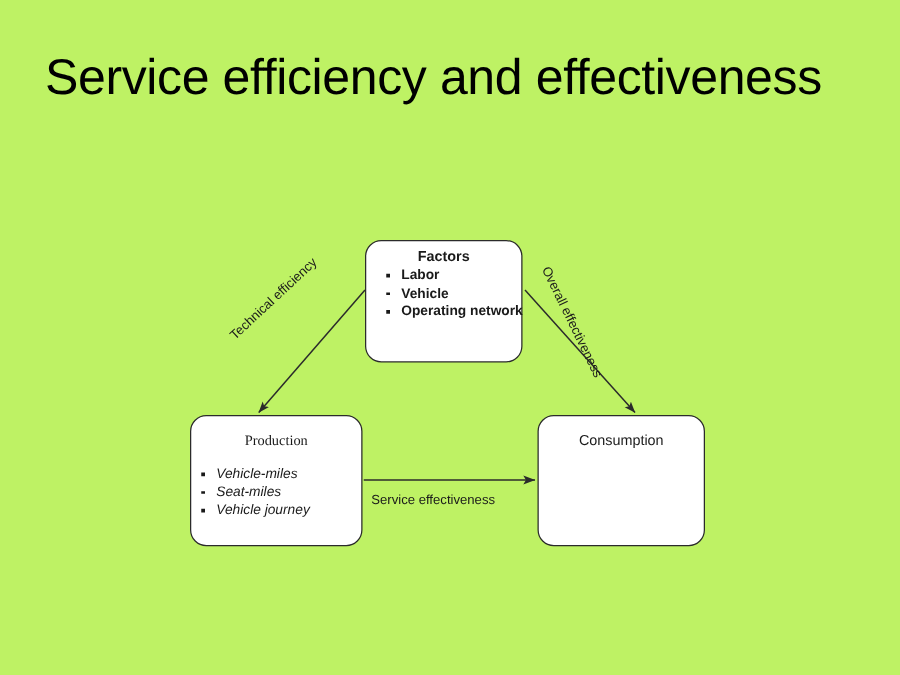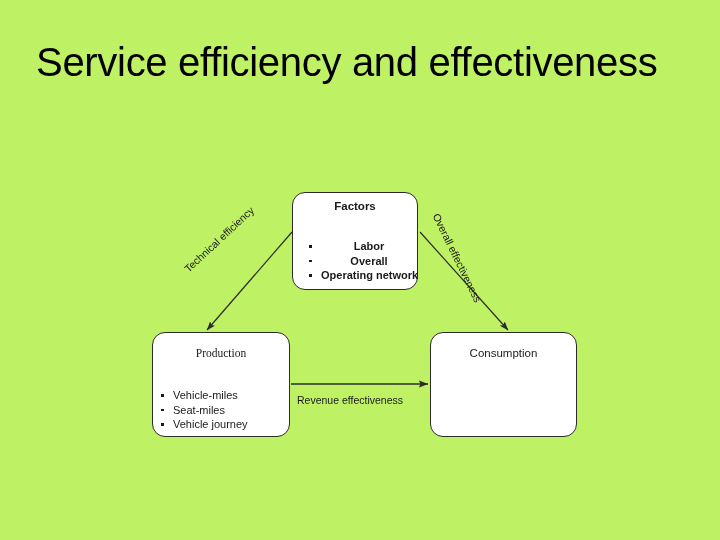--- a/index.html
+++ b/index.html
@@ -91,32 +91,32 @@
     background: #1a1a1a;
     border-radius: 0;
   }
 
   
   #node-factors {
     left: 152px; top: 12px;
     width: 126px; height: 98px; font-weight: bold;
   }
   #node-factors .node-title { margin-top: 7px; }
-  #node-factors .node-list { margin-top: 26px; margin-left: 12px; text-align: center; }
+  #node-factors .node-list { margin-top: 0; margin-left: 12px; }
 
   #node-production {
     left: 12px; top: 152px;
     width: 138px; height: 105px;
   }
   #node-production .node-title { margin-top: 14px; font-family: Liberation Serif, serif; }
-  #node-production .node-list { margin-top: 28px; margin-left: 4px; }
+  #node-production .node-list { margin-top: 12px; margin-left: 4px; font-style: italic; }
 
   #node-consumption {
     left: 290px; top: 152px;
-    width: 147px; height: 105px;
+    width: 134px; height: 105px;
   }
   #node-consumption .node-title { margin-top: 14px; }
   #node-consumption .node-list { margin-top: 12px; margin-left: 6px; }
 
   
   .edge-label {
     position: absolute;
     font-size: 10.5px;
     color: #1a1a1a;
     white-space: nowrap;
@@ -158,21 +158,21 @@
 
       <line x1="280" y1="52" x2="368" y2="150" stroke="#2b2b2b" stroke-width="1.2" marker-end="url(#arrowhead)"></line>
 
       <line x1="151" y1="204" x2="288" y2="204" stroke="#2b2b2b" stroke-width="1.3" marker-end="url(#arrowhead)"></line>
     </svg>
 
     <div class="node" id="node-factors">
       <div class="node-title">Factors</div>
       <ul class="node-list">
         <li>Labor</li>
-        <li>Overall</li>
+        <li>Vehicle</li>
         <li>Operating network</li>
       </ul>
     </div>
 
     <div class="node" id="node-production">
       <div class="node-title">Production</div>
       <ul class="node-list">
         <li>Vehicle-miles</li>
         <li>Seat-miles</li>
         <li>Vehicle journey</li>
@@ -180,16 +180,16 @@
     </div>
 
     <div class="node" id="node-consumption">
       <div class="node-title">Consumption</div>
     </div>
 
     <div class="edge-label" id="label-technical-efficiency">Technical efficiency</div>
 
     <div class="edge-label" id="label-overall-effectiveness">Overall effectiveness</div>
 
-    <div class="edge-label" id="label-service-effectiveness">Revenue effectiveness</div>
+    <div class="edge-label" id="label-service-effectiveness">Service effectiveness</div>
 
   </div>
 </div>
 
 </body></html>

